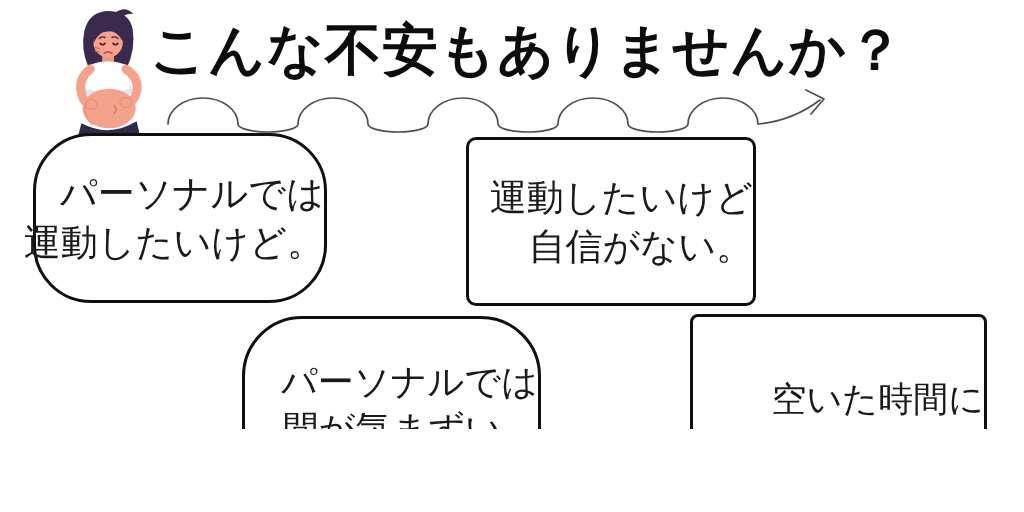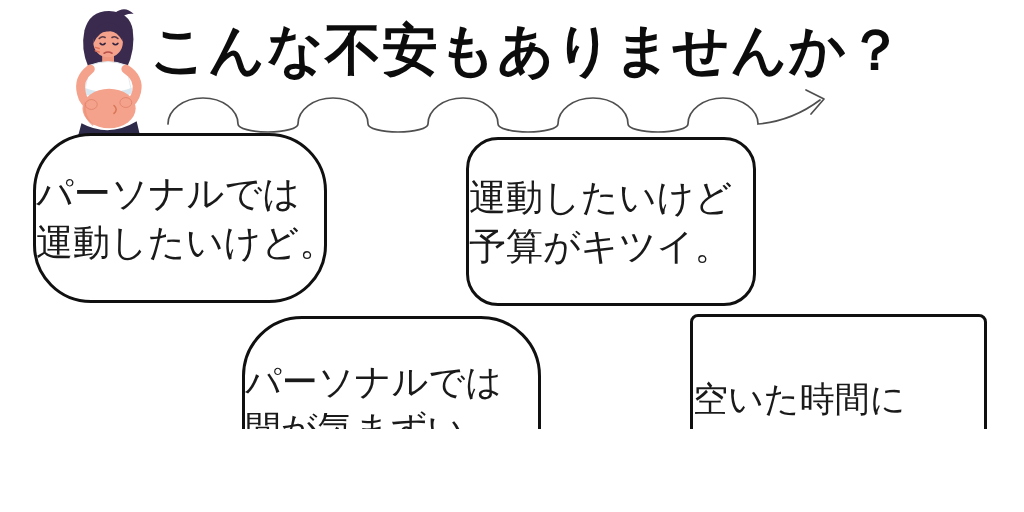--- a/index.html
+++ b/index.html
@@ -32,29 +32,29 @@
     left:160px;top:84px;
     width:695px;height:56px;
   }
   .bubble{
     position:absolute;
     box-sizing:border-box;
     background:#ffffff;
     border:3px solid #101010;
     display:flex;
     flex-direction:column;
-    align-items:flex-start;
+    align-items:flex-end;
     justify-content:center;
     text-align:center;
     color:#1a1a1a;
     z-index:2;
   }
   .bubble span{display:block;white-space:nowrap;}
   .bubble-1{left:33px;top:133px;width:294px;height:170px;border-radius:58px;font-size:37px;line-height:49px;}
-  .bubble-2{left:466px;top:137px;width:290px;height:169px;border-radius:32px;font-size:37px;line-height:49px;}
+  .bubble-2{left:466px;top:137px;width:290px;height:169px;border-radius:10px;font-size:37px;line-height:49px;}
   .bubble-3{left:242px;top:316px;width:299px;height:177px;border-radius:60px;font-size:36px;line-height:47px;}
   .bubble-4{left:690px;top:314px;width:297px;height:170px;border-radius:8px;font-size:35px;line-height:48px;}
 </style>
 </head>
 <body>
 
 <div class="stage">
 
   <svg class="woman" viewBox="0 0 112 136" aria-hidden="true">
 
@@ -107,21 +107,21 @@
     <path d="M646 6 L664 15 L651 30" fill="none" stroke="#4f4f4f" stroke-width="1.7" stroke-linecap="round" stroke-linejoin="round"></path>
   </svg>
 
   <div class="bubble bubble-1">
     <span>パーソナルでは</span>
     <span>運動したいけど。</span>
   </div>
 
   <div class="bubble bubble-2">
     <span>運動したいけど</span>
-    <span>予算がキツイ。</span>
+    <span>自信がない。</span>
   </div>
 
   <div class="bubble bubble-3">
     <span>パーソナルでは</span>
     <span>間が気まずい。</span>
   </div>
 
   <div class="bubble bubble-4">
     <span>空いた時間に</span>
   </div>

